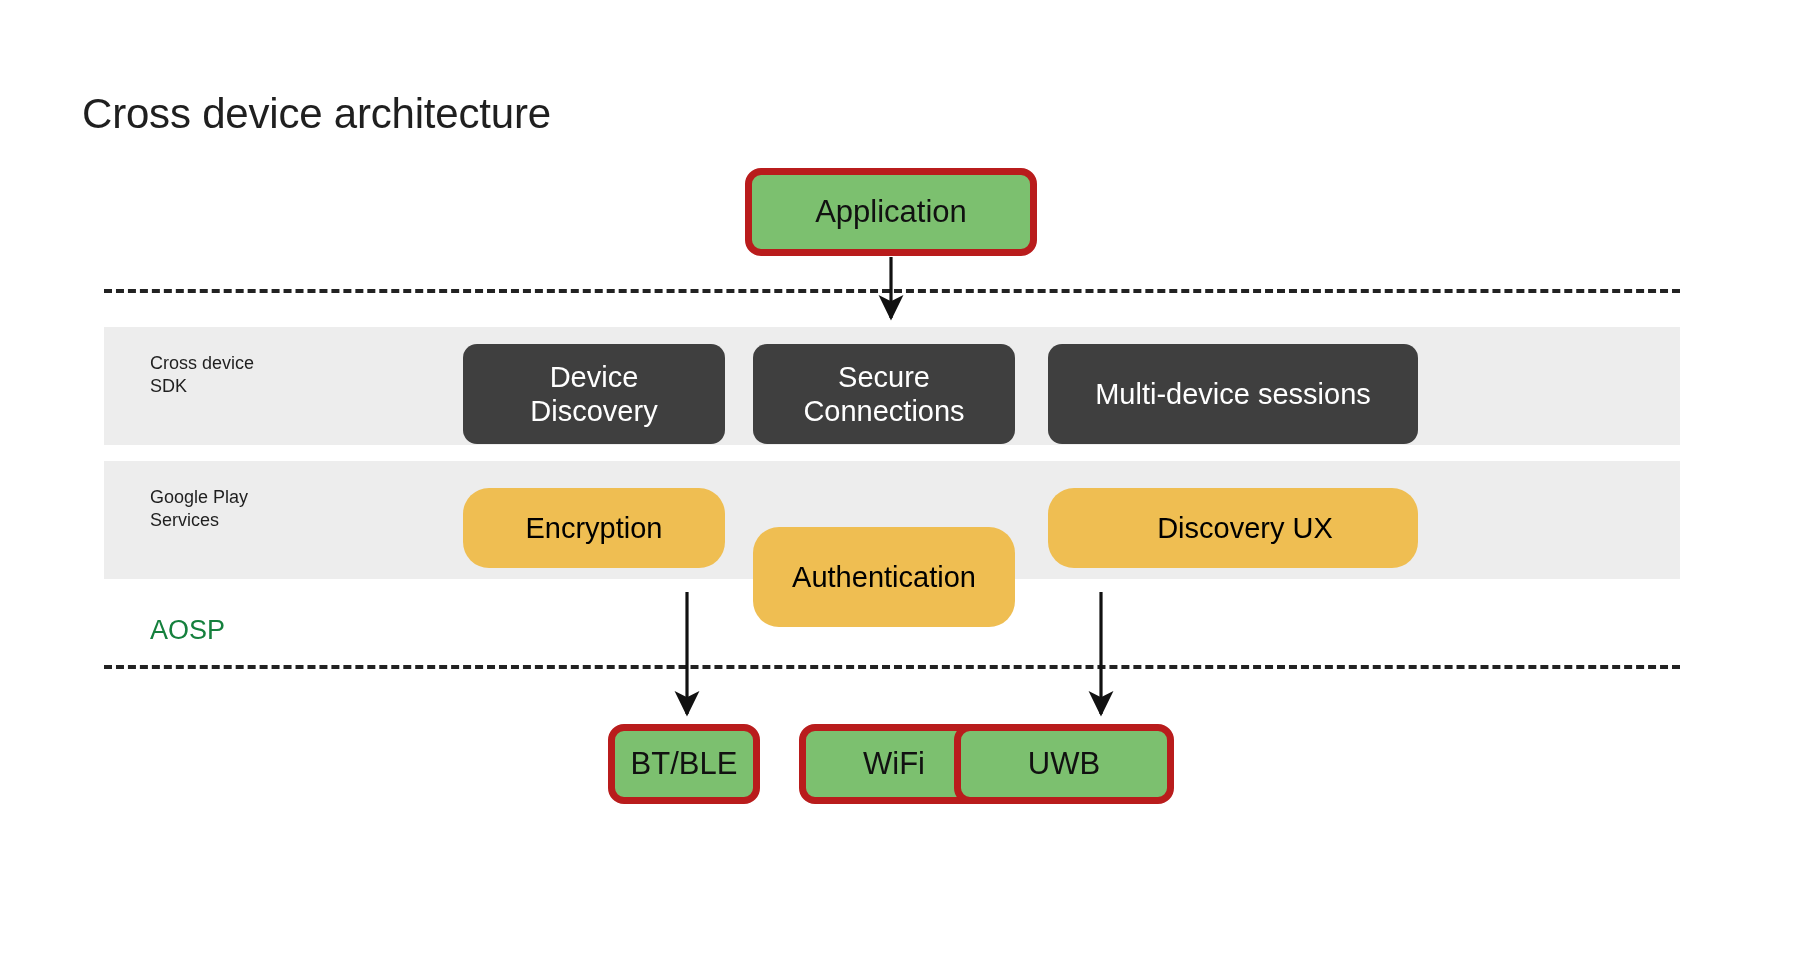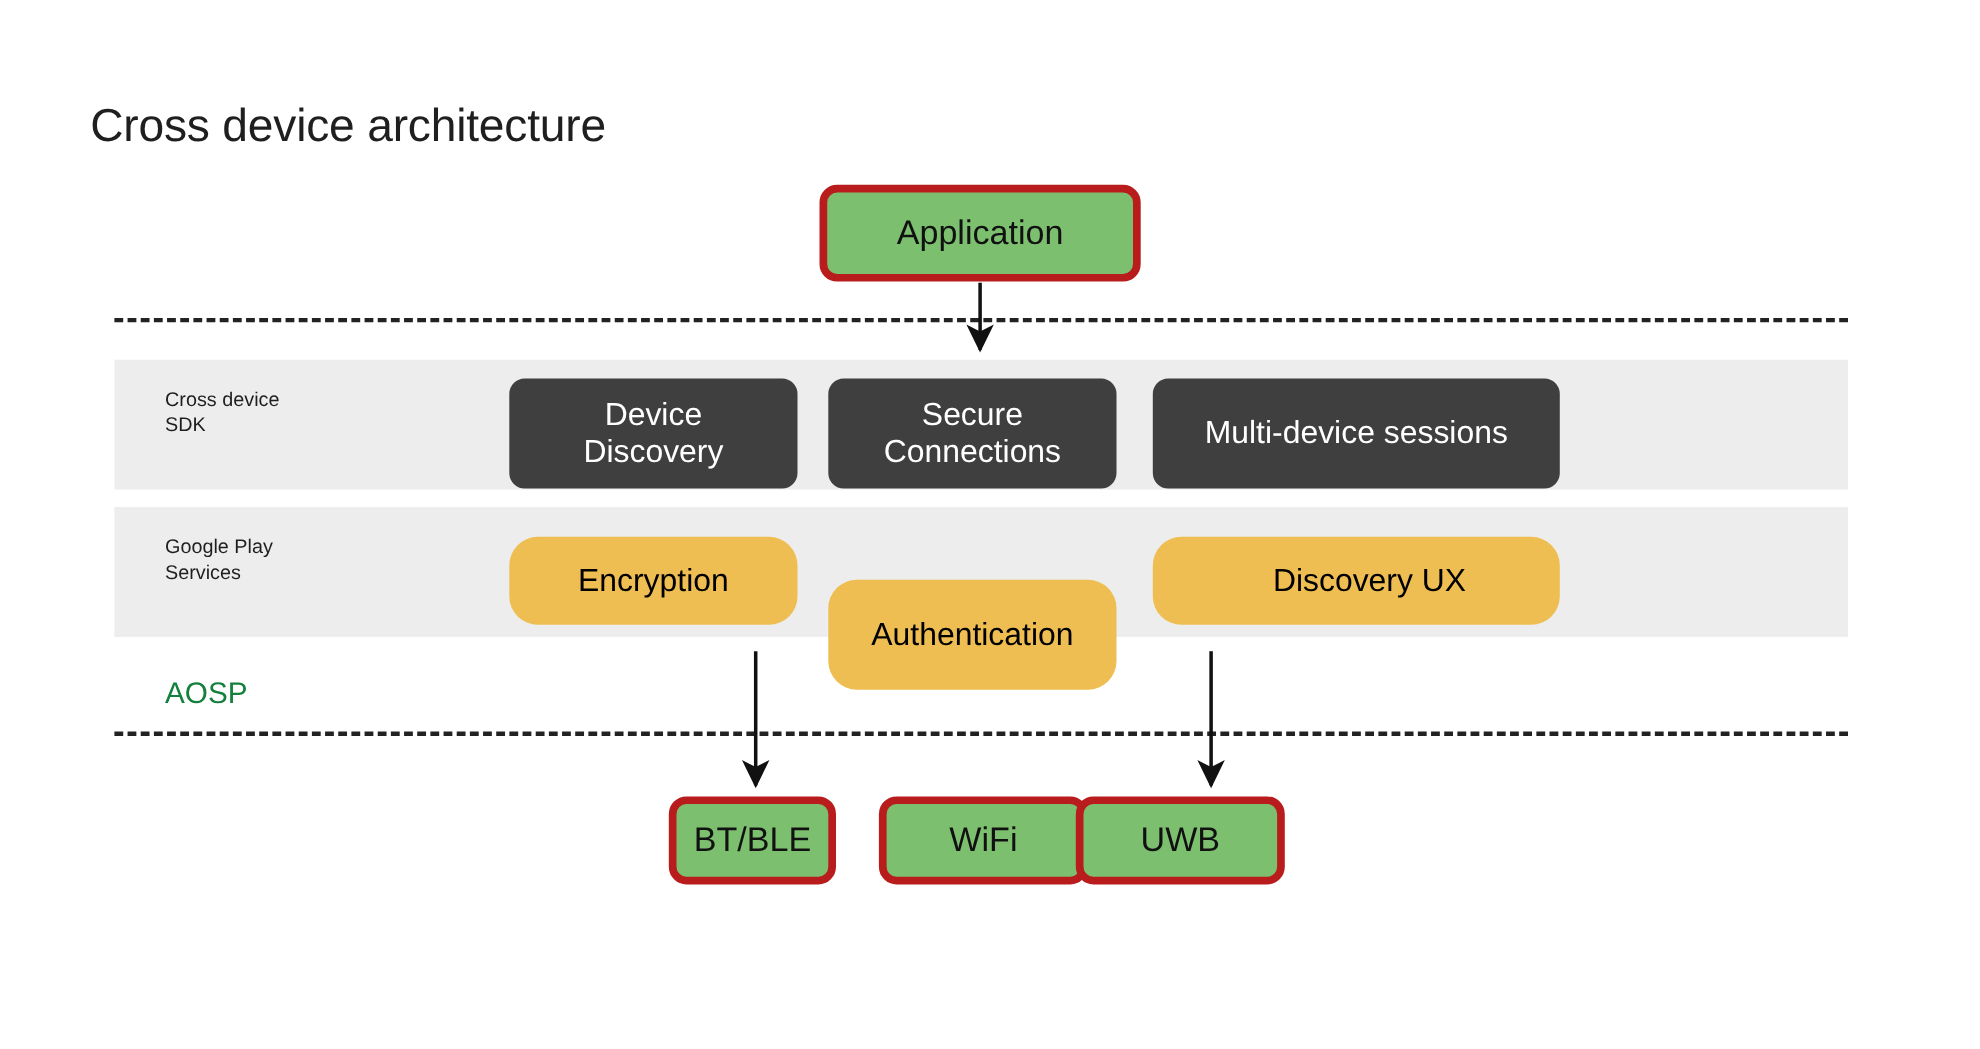--- a/index.html
+++ b/index.html
@@ -137,21 +137,21 @@
   <div class="node node-yellow" style="left:1048px; top:488px; width:370px; height:80px;padding-left:24px;">Discovery UX</div>
 
   <div class="plain-label" style="left:150px; top:615px;">AOSP</div>
 
   <div class="dashed-line" style="left:104px; top:665px; width:1576px;"></div>
 
   <div class="node node-green" style="left:592px; top:724px; width:152px; height:80px;margin-left:16px;">BT/BLE</div>
 
   <div class="node node-green" style="left:799px; top:724px; width:190px; height:80px;">WiFi</div>
 
-  <div class="node node-green" style="left:978px; top:724px; width:190px; height:80px;border-radius:16px;">UWB</div>
+  <div class="node node-green" style="left:954px; top:724px; width:220px; height:80px;border-radius:16px;">UWB</div>
 
   <svg class="arrows" viewBox="0 0 1800 954">
     <defs>
       <marker id="arrowhead" markerWidth="9" markerHeight="9" refX="7.2" refY="4.5" orient="auto" markerUnits="strokeWidth">
         <path d="M0,0.6 L8,4.5 L0,8.4 L2,4.5 Z" fill="#111111"></path>
       </marker>
     </defs>
 
     <line x1="891" y1="257" x2="891" y2="318" stroke="#111111" stroke-width="3.2" marker-end="url(#arrowhead)"></line>
 

